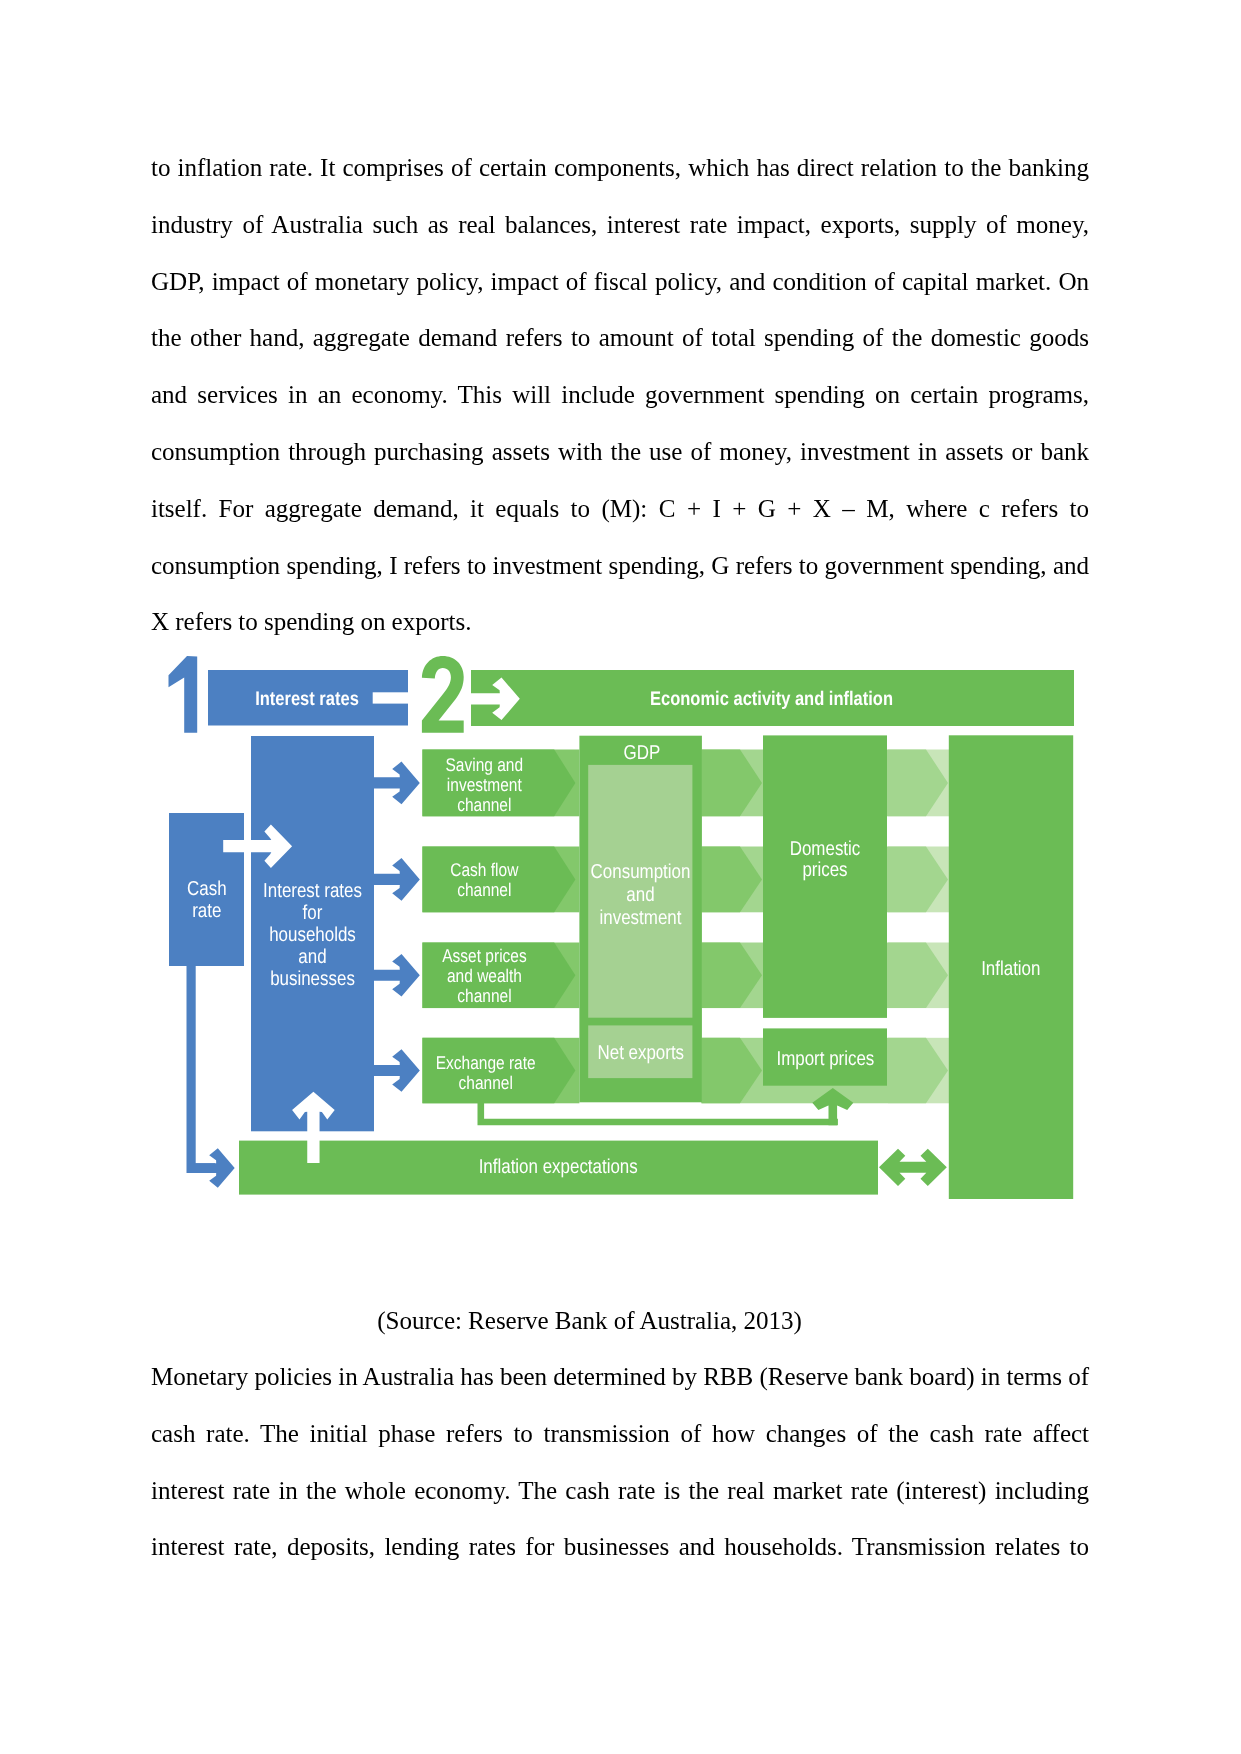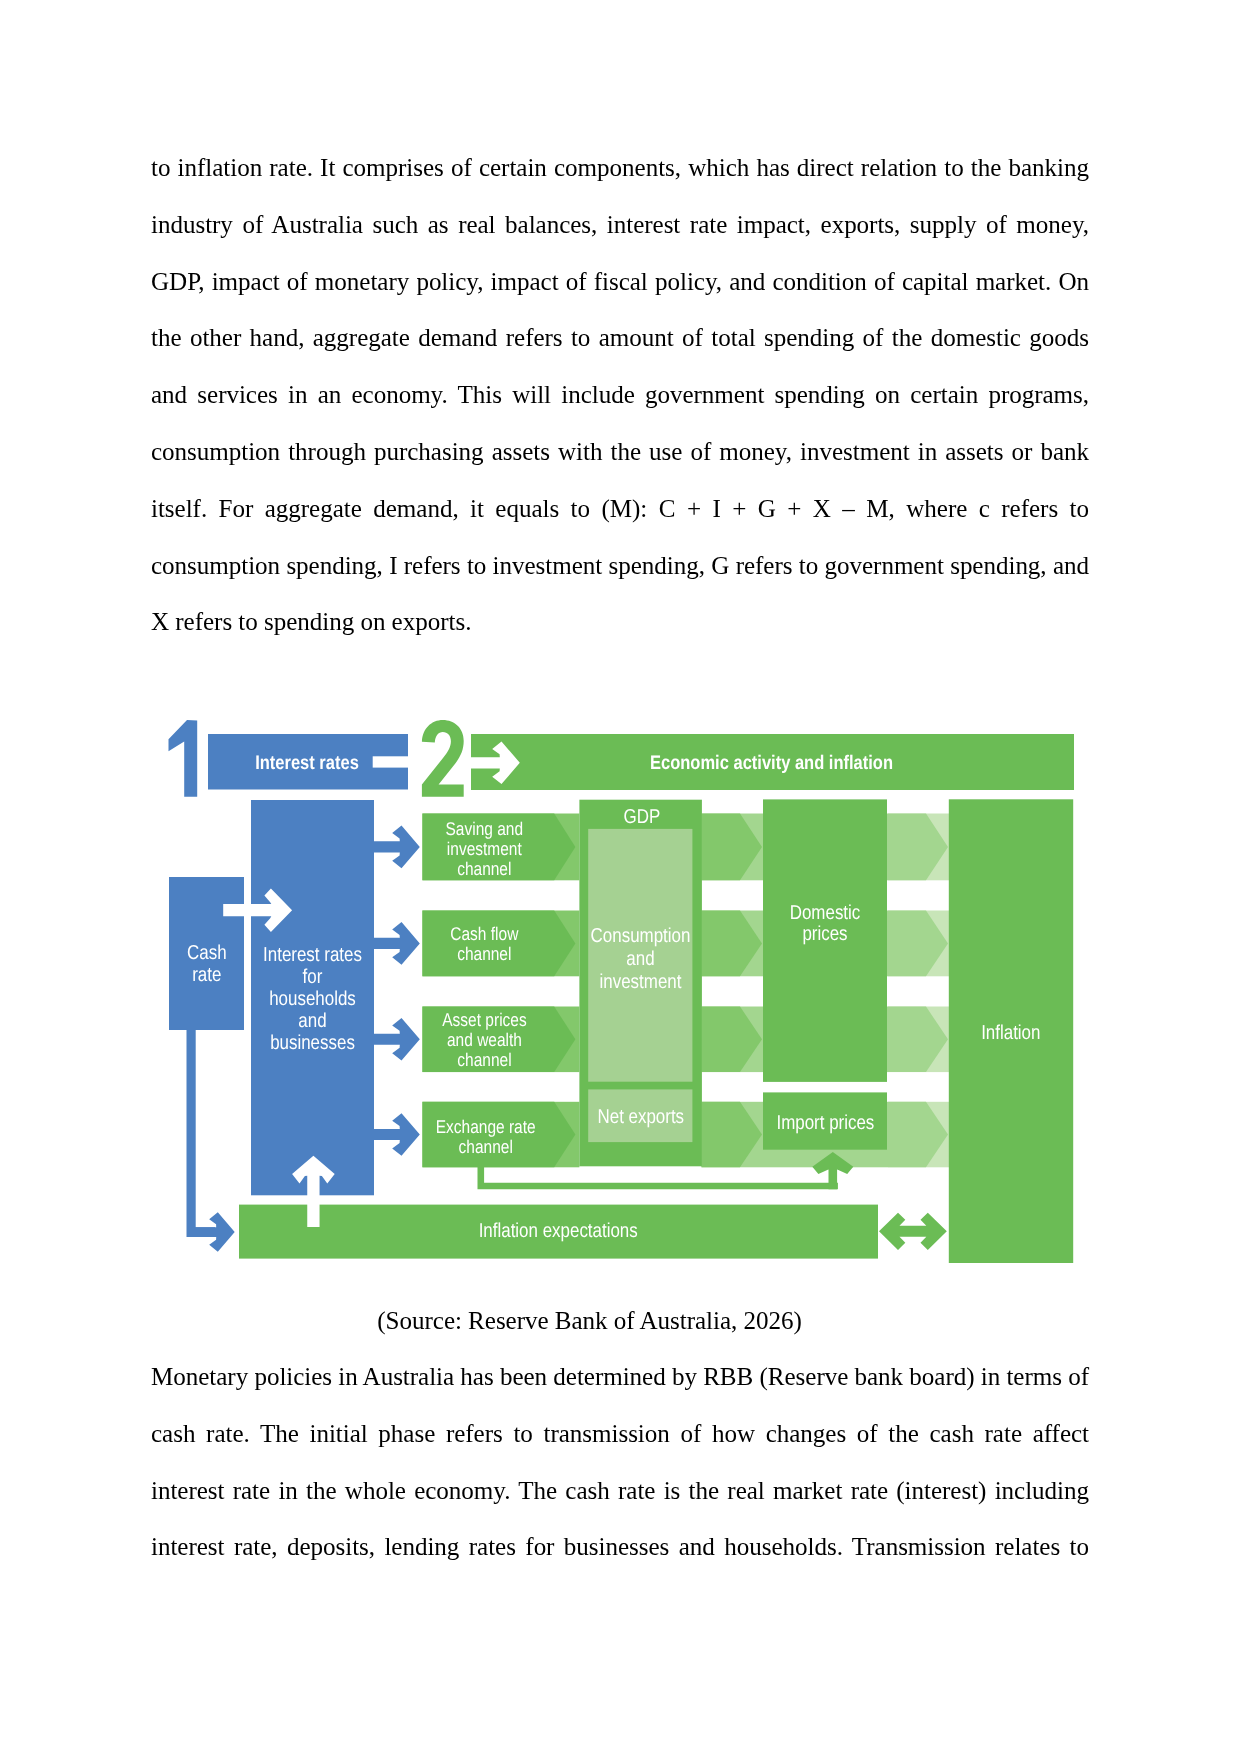--- a/index.html
+++ b/index.html
@@ -3,21 +3,21 @@
 <meta charset="utf-8">
 <style>
   html,body{margin:0;padding:0;background:#fff;}
   body{width:1241px;height:1754px;font-family:"Liberation Serif",serif;
        -webkit-font-smoothing:antialiased;}
   .page{position:relative;width:1181px;height:1754px;overflow:hidden;background:#fff;text-decoration:underline;}
   .para{position:absolute;left:151px;width:938px;font-size:25.1px;
         line-height:56.8px;color:#000;text-align:justify;letter-spacing:-0.05px;}
   #p1{top:140px;}
   #p2{top:1349px;text-align-last:justify;}
-  #figure-host{position:absolute;left:160px;top:700px;width:920px;height:572px;}
+  #figure-host{position:absolute;left:160px;top:636px;width:920px;height:572px;}
   #fig .hdr{font-family:"Liberation Sans",sans-serif;font-weight:bold;font-size:16.5px;
             fill:#ffffff;text-anchor:middle;}
   #fig text{-webkit-font-smoothing:antialiased;text-rendering:geometricPrecision;}
   #fig .lbl{font-family:"Liberation Sans",sans-serif;font-size:16.95px;fill:#ffffff;
             text-anchor:middle;}
   #fig .sm{font-size:15.5px;}
   .caption{position:absolute;left:151px;width:877px;top:1293px;font-size:25.1px;
            line-height:56.8px;color:#000;text-align:center;letter-spacing:-0.05px;}
 </style>
 </head>
@@ -137,16 +137,16 @@
         </g>
     <g transform="scale(1,1.19)">
           <text class="lbl" x="1010.8" y="846.55">Inflation</text>
         </g>
     <g transform="scale(1,1.19)">
           <text class="lbl" x="558.2" y="1012.61">Inflation expectations</text>
         </g>
   </svg>
   </div>
 
-  <div class="caption">(Source: Reserve Bank of Australia, 2026)</div>
+  <div class="caption">(Source: Reserve Bank of Australia, 2013)</div>
 
   <div class="para" id="p2">Monetary policies in Australia has been determined by RBB (Reserve bank board) in terms of cash rate. The initial phase refers to transmission of how changes of the cash rate affect interest rate in the whole economy. The cash rate is the real market rate (interest) including interest rate, deposits, lending rates for businesses and households. Transmission relates to</div>
 </div>
 
 </body></html>

